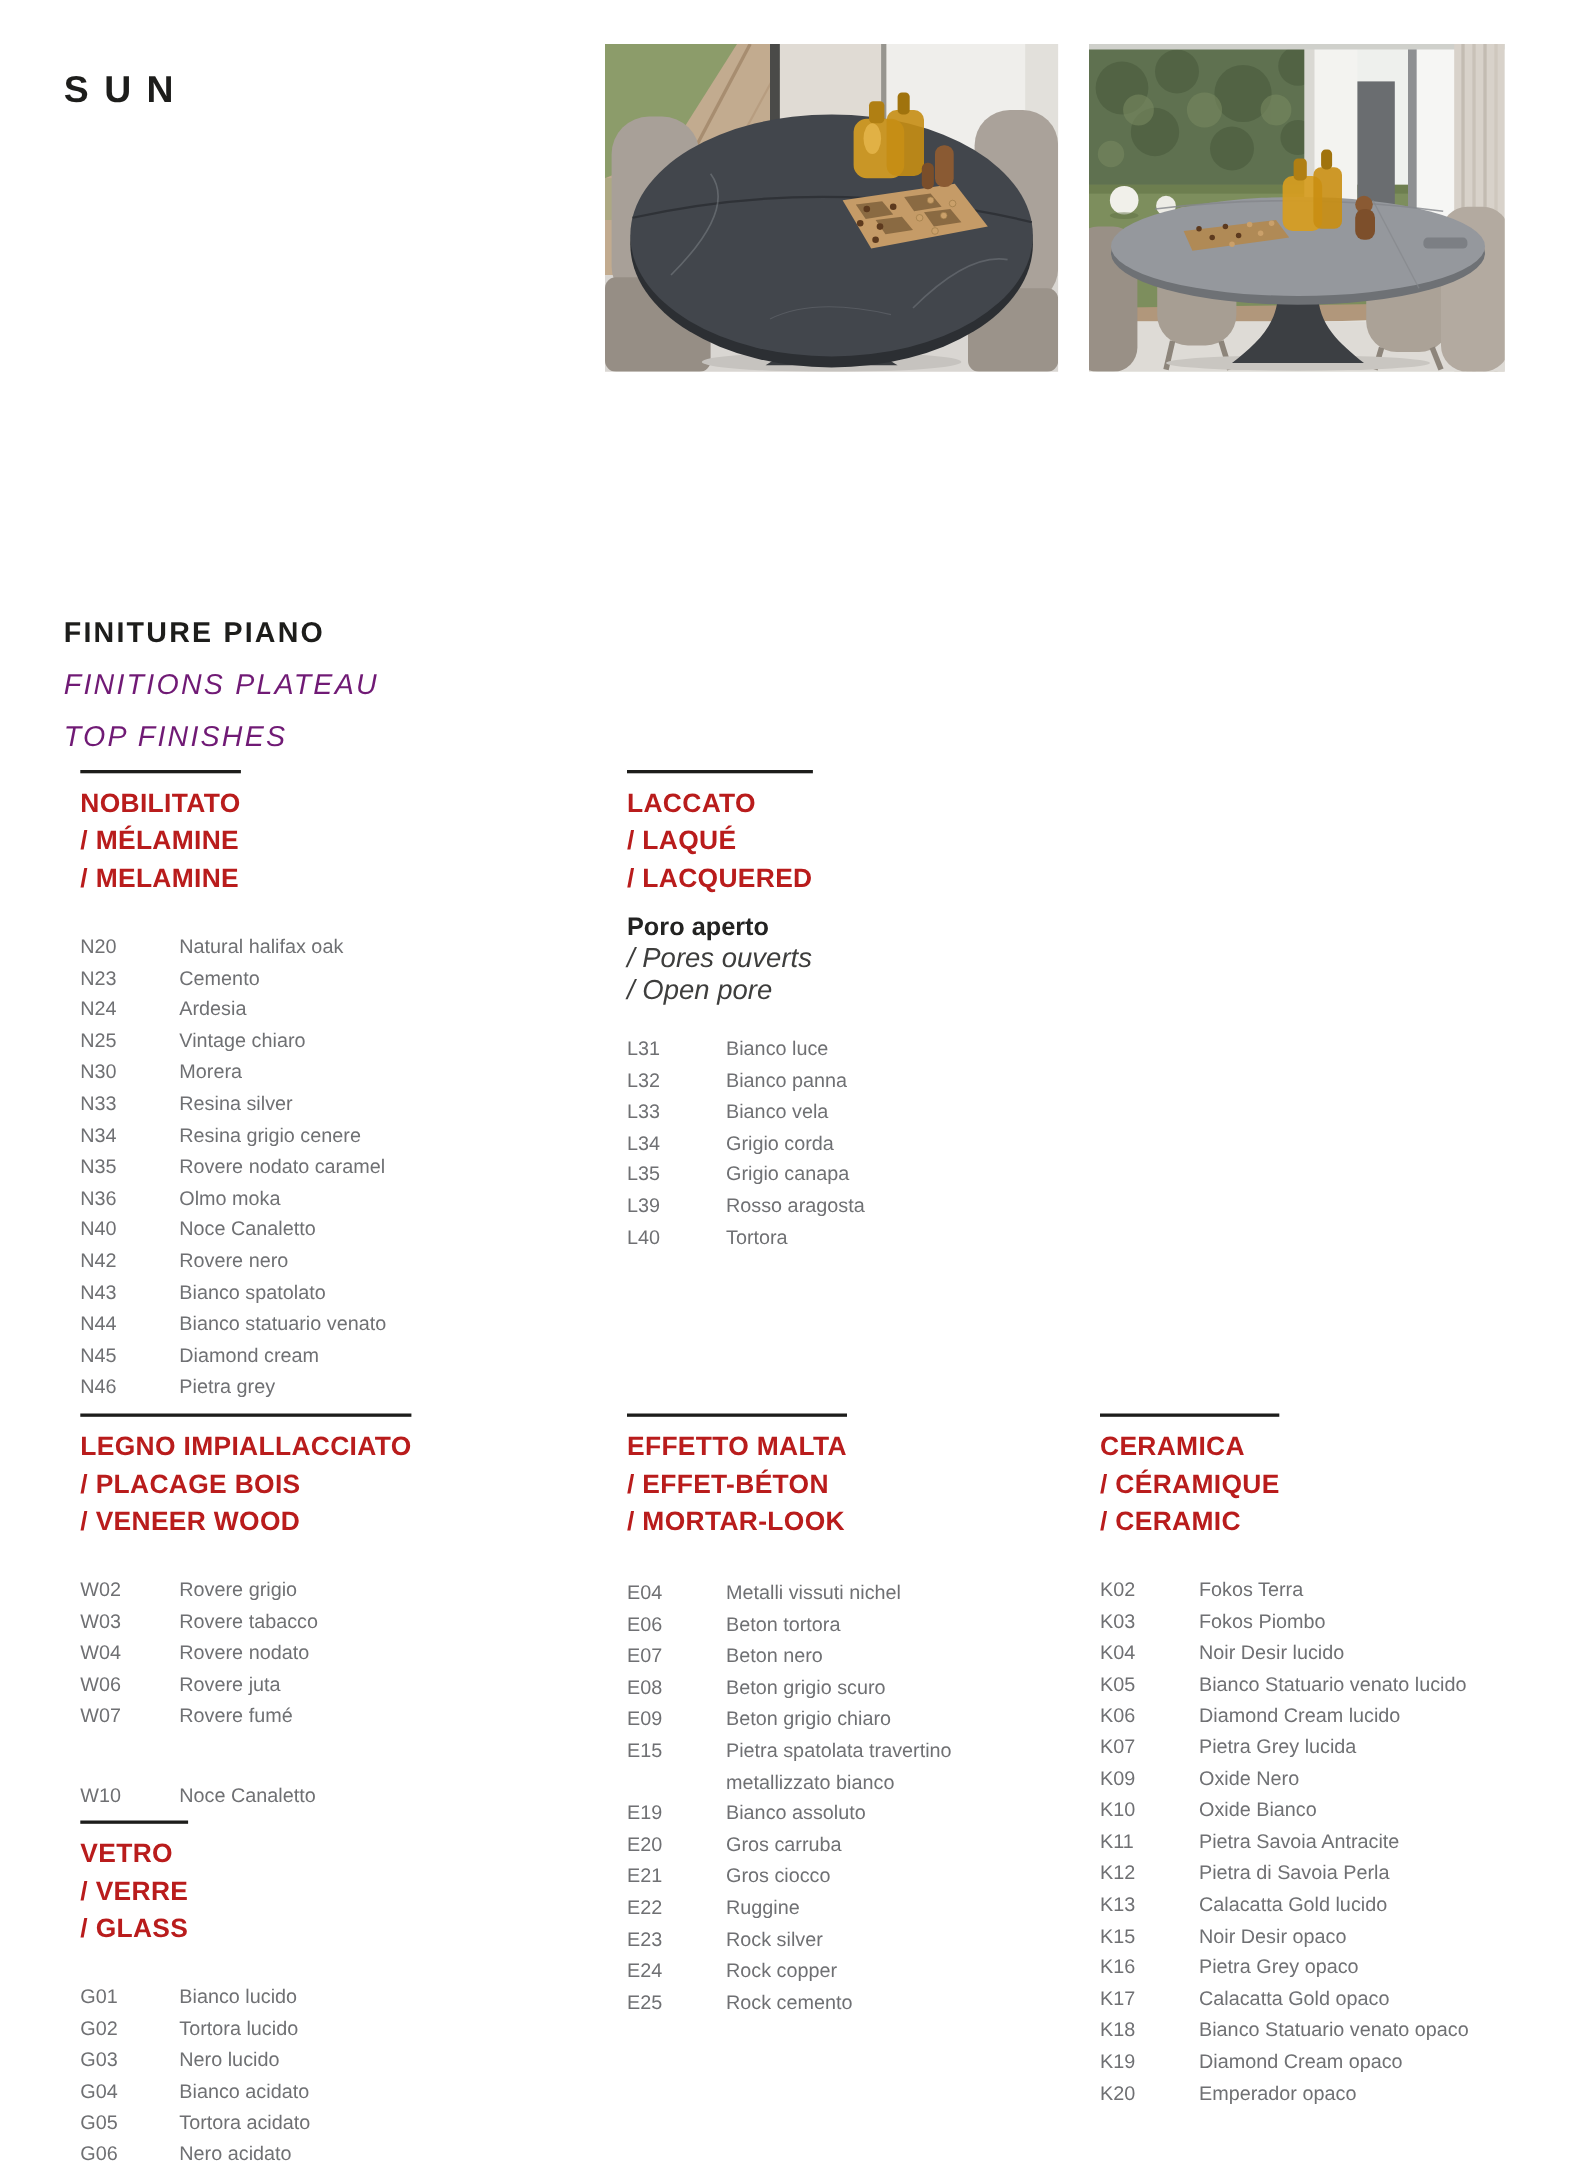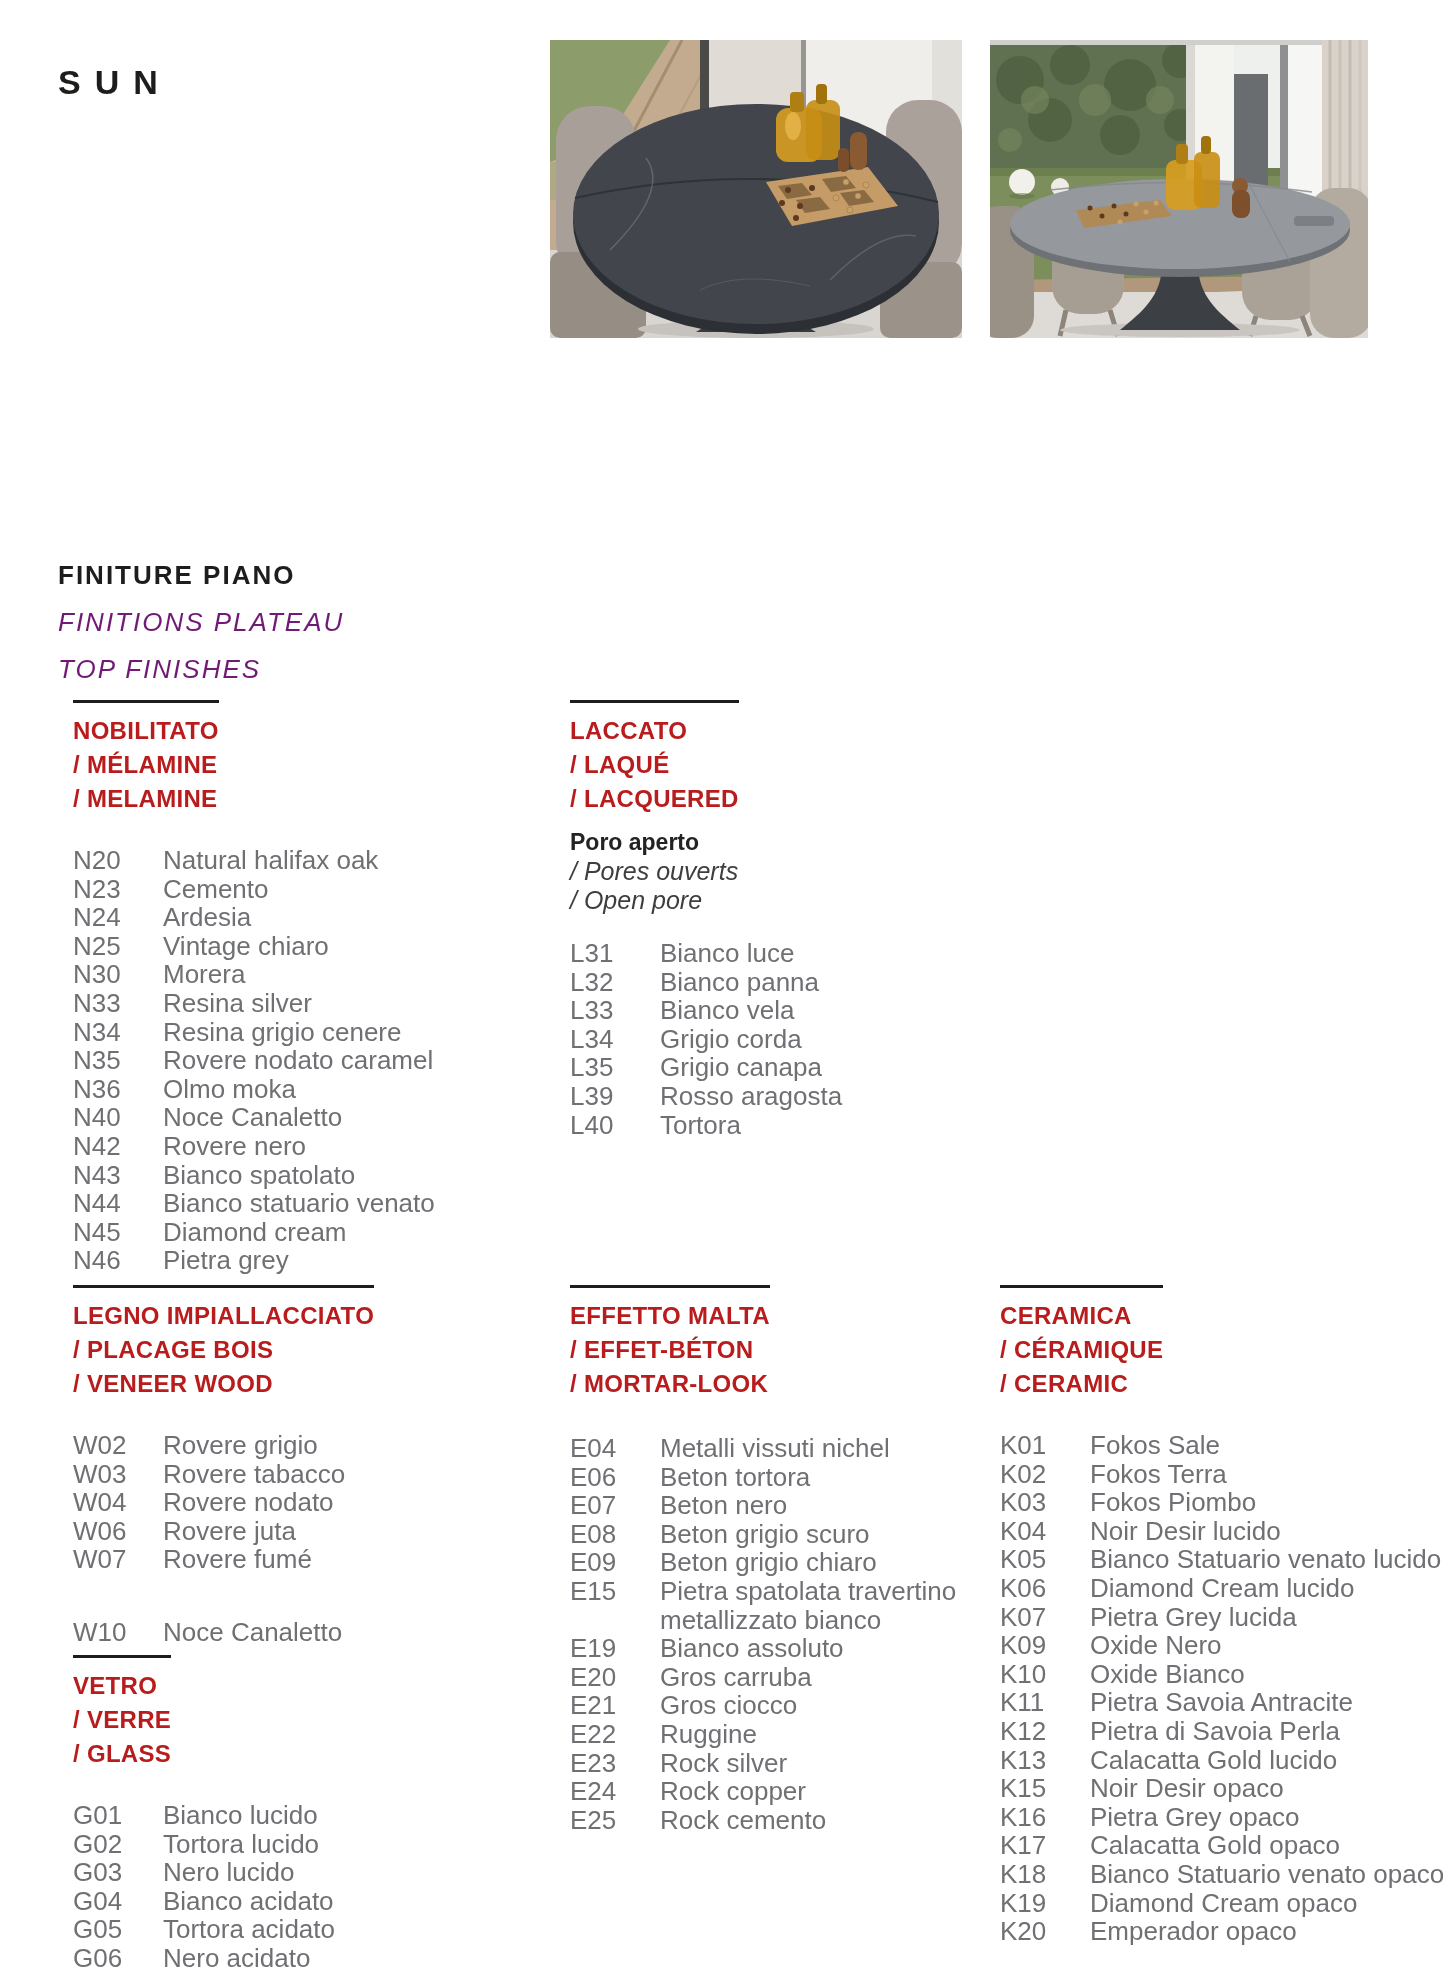--- a/index.html
+++ b/index.html
@@ -30,21 +30,21 @@
   .s-eff{left:570px;top:1285px;width:425px;}
   .s-cer{left:1000px;top:1285px;width:445px;}
   .s-vet{left:73px;top:1655px;width:435px;}
   .head-rule{display:inline-block;border-top:3px solid #1d1d1b;padding-top:11px;}
   .sec-title{margin:0;}
   .sec-line{display:block;font-size:24px;font-weight:700;line-height:34px;
     color:#b91c1c;letter-spacing:0.3px;white-space:nowrap;}
   .subhead{margin-top:12px;}
   .sub-bold{font-size:23px;font-weight:700;line-height:29px;color:#232322;}
   .sub-it{font-size:25px;font-style:italic;line-height:29px;color:#3e3e3d;}
-  .finish-list{list-style:none;margin:30px 0 0 0;padding:0;font-size:26px;color:#6f7073;}
+  .finish-list{list-style:none;margin:30px 0 0 0;padding:0;font-size:18px;color:#6f7073;}
   .s-lac .finish-list{margin-top:24px;}
   .s-eff .finish-list{margin-top:33px;}
   .row{display:flex;line-height:28.6px;}
   .row.gap{margin-top:44px;}
   .code{flex:0 0 90px;}
   .names{flex:1;}
   .fname{display:block;}
   .fname2{display:block;}
   .s-eff .fname{max-width:320px;}
 </style>
@@ -536,26 +536,20 @@
   <section class="finish-section s-cer">
     <div class="head-rule">
       <h2 class="sec-title">
         <span class="sec-line">CERAMICA</span>
         <span class="sec-line">/ CÉRAMIQUE</span>
         <span class="sec-line">/ CERAMIC</span>
       </h2>
     </div>
     <ul class="finish-list">
         <li class="row">
-          <span class="code">K01</span>
-          <span class="names">
-            <span class="fname">Fokos Sale</span>
-          </span>
-        </li>
-        <li class="row">
           <span class="code">K02</span>
           <span class="names">
             <span class="fname">Fokos Terra</span>
           </span>
         </li>
         <li class="row">
           <span class="code">K03</span>
           <span class="names">
             <span class="fname">Fokos Piombo</span>
           </span>

